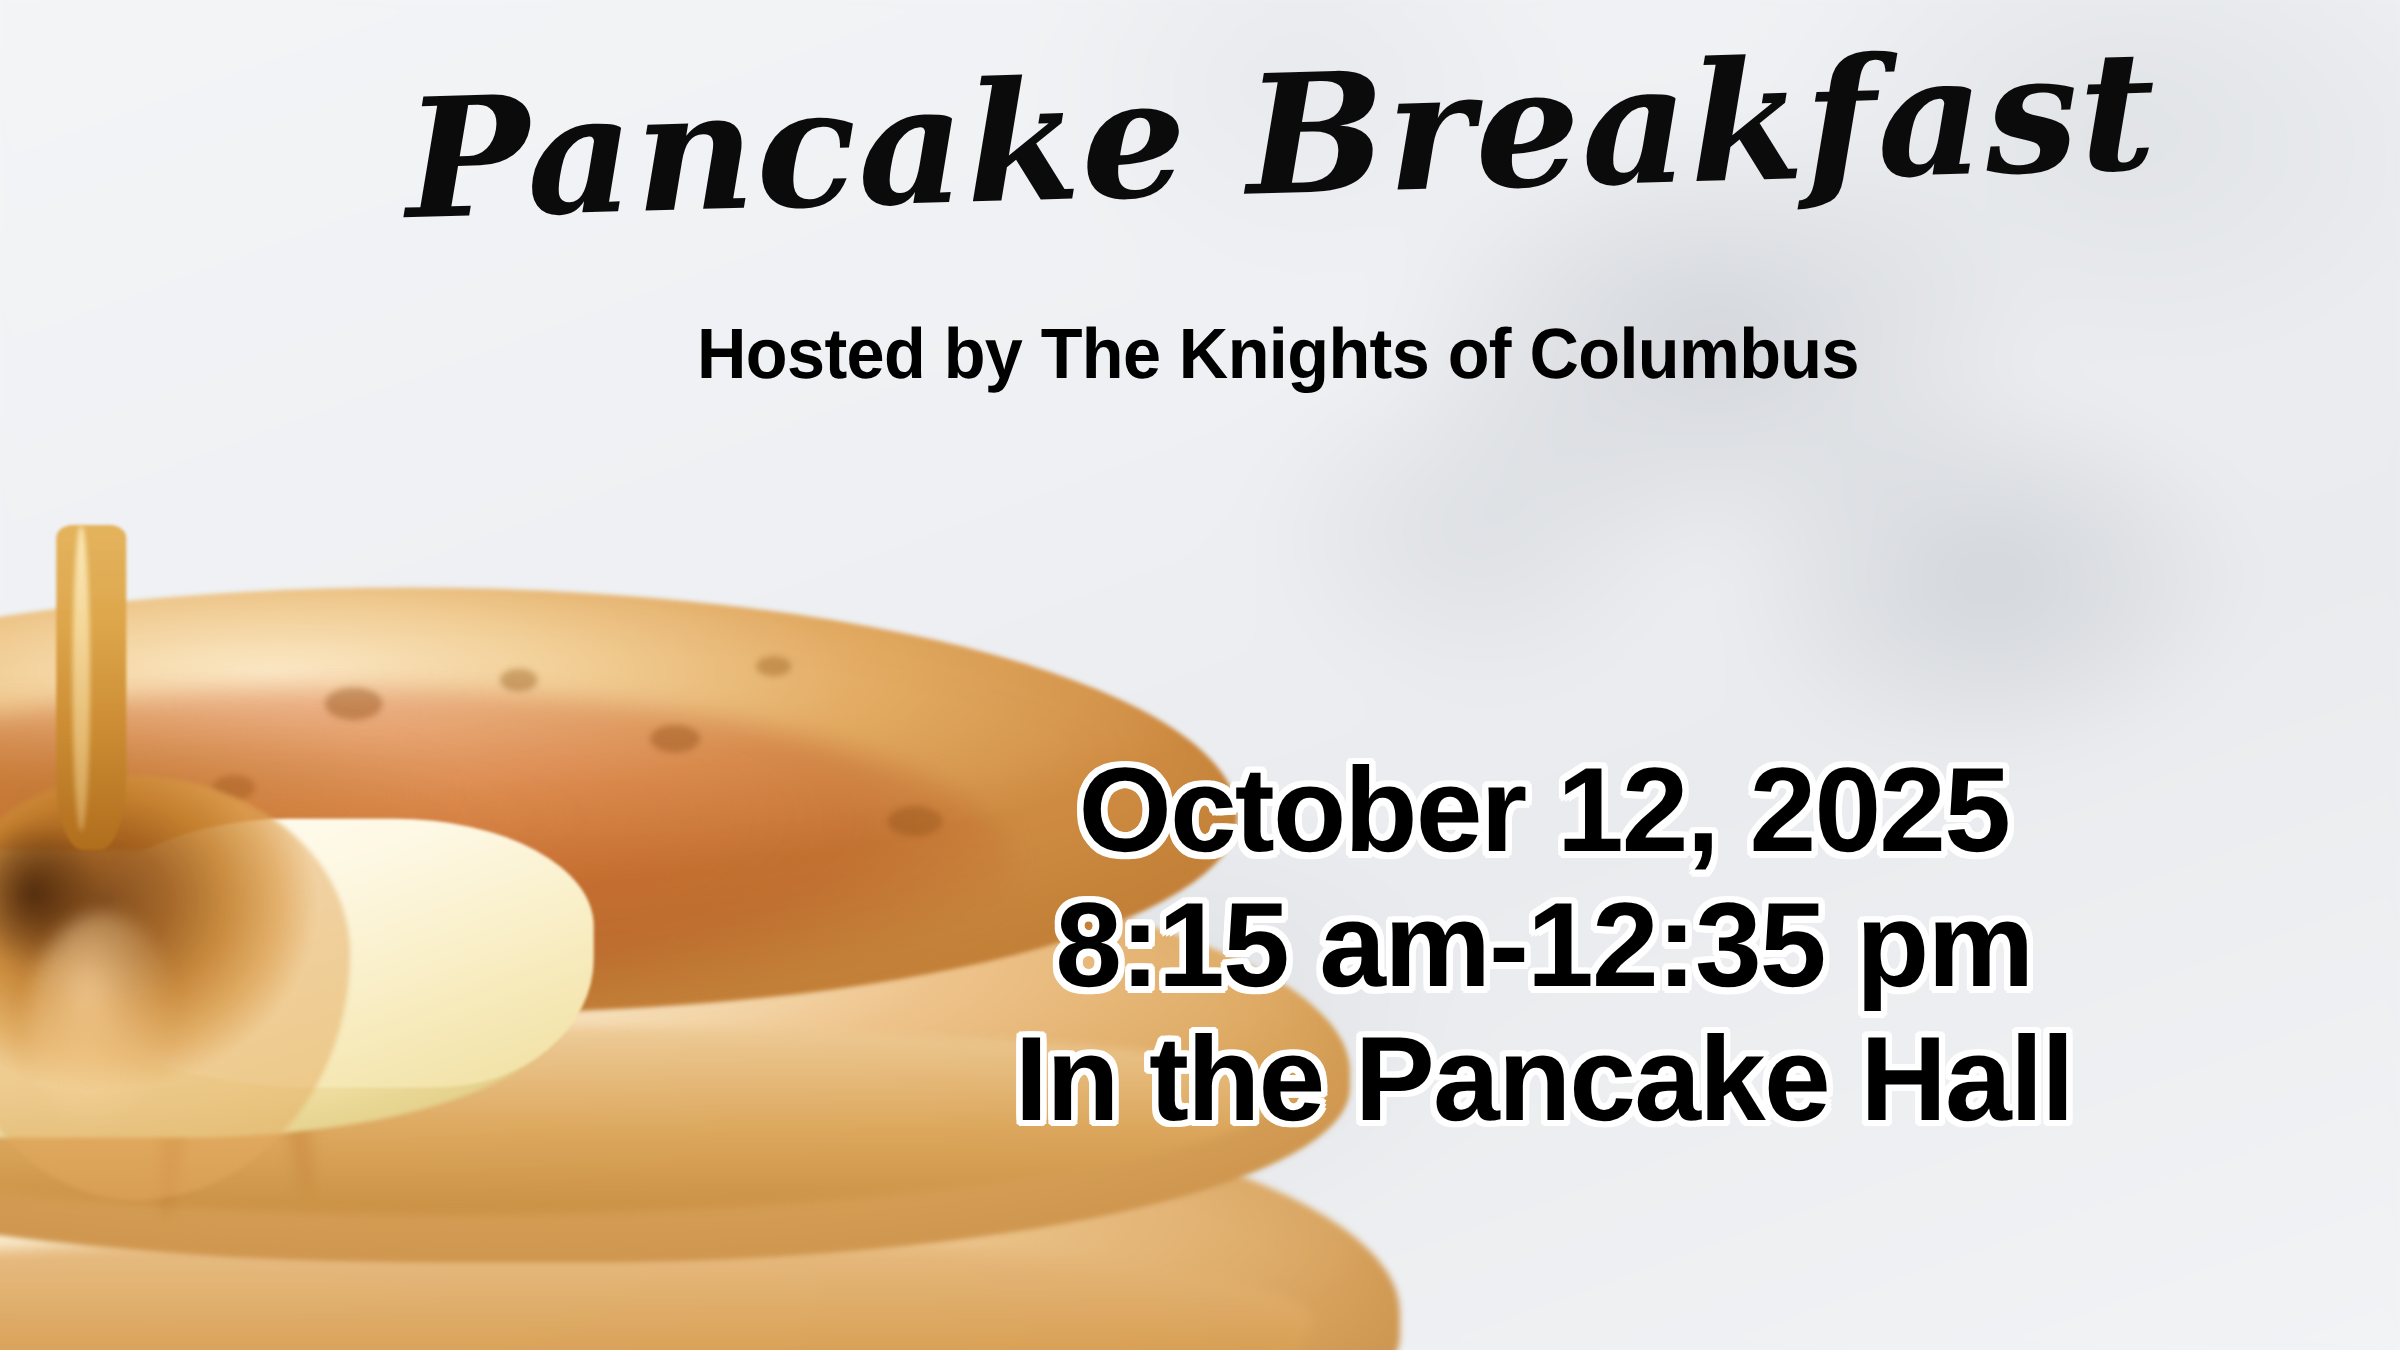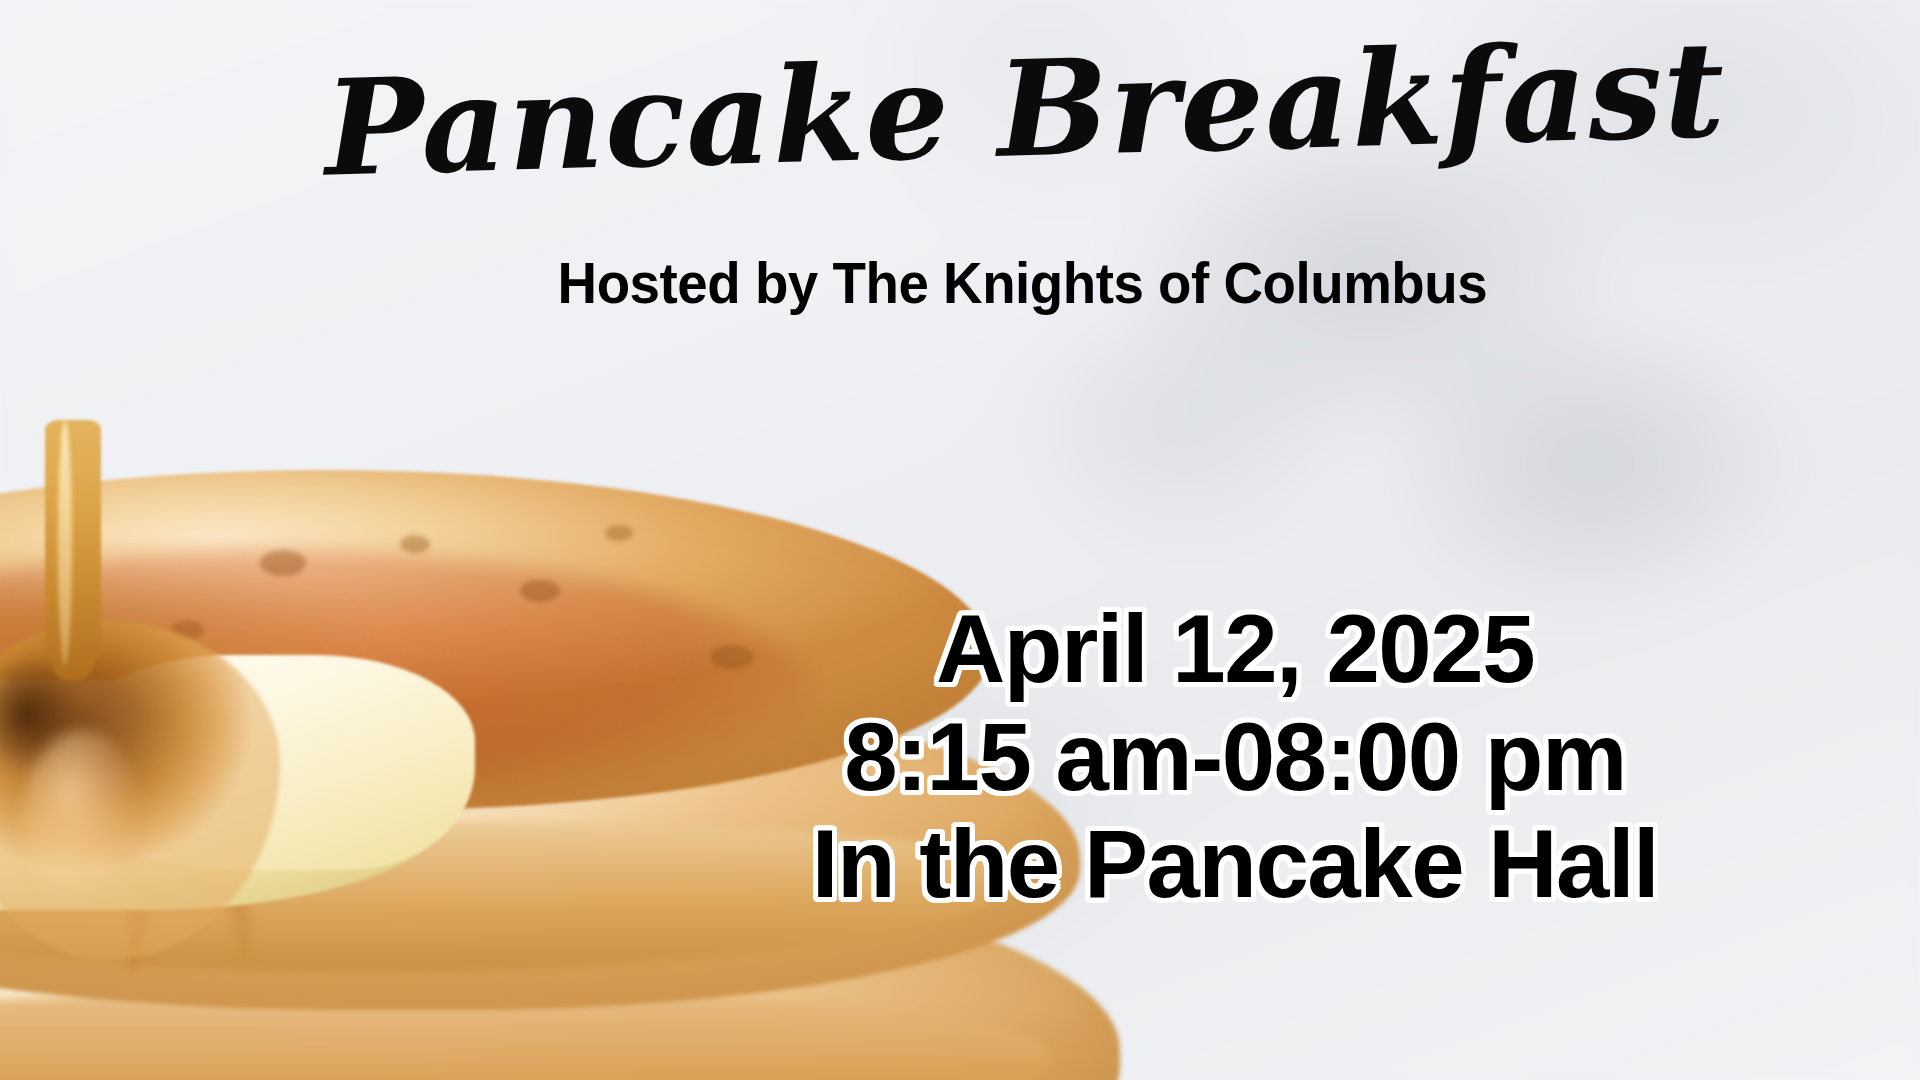--- a/index.html
+++ b/index.html
@@ -284,18 +284,18 @@
       <div class="stream-hi"></div>
 
     </div>
   </div>
 
   <div class="title">Pancake Breakfast</div>
 
   <div class="subtitle">Hosted by The Knights of Columbus</div>
 
   <div class="details">
-    <div class="detail-line">April 12, 2025</div>
-    <div class="detail-line">8:15 am-08:00 pm</div>
+    <div class="detail-line">October 12, 2025</div>
+    <div class="detail-line">8:15 am-12:35 pm</div>
     <div class="detail-line">In the Pancake Hall</div>
   </div>
 
 </div>
 
 </body></html>

